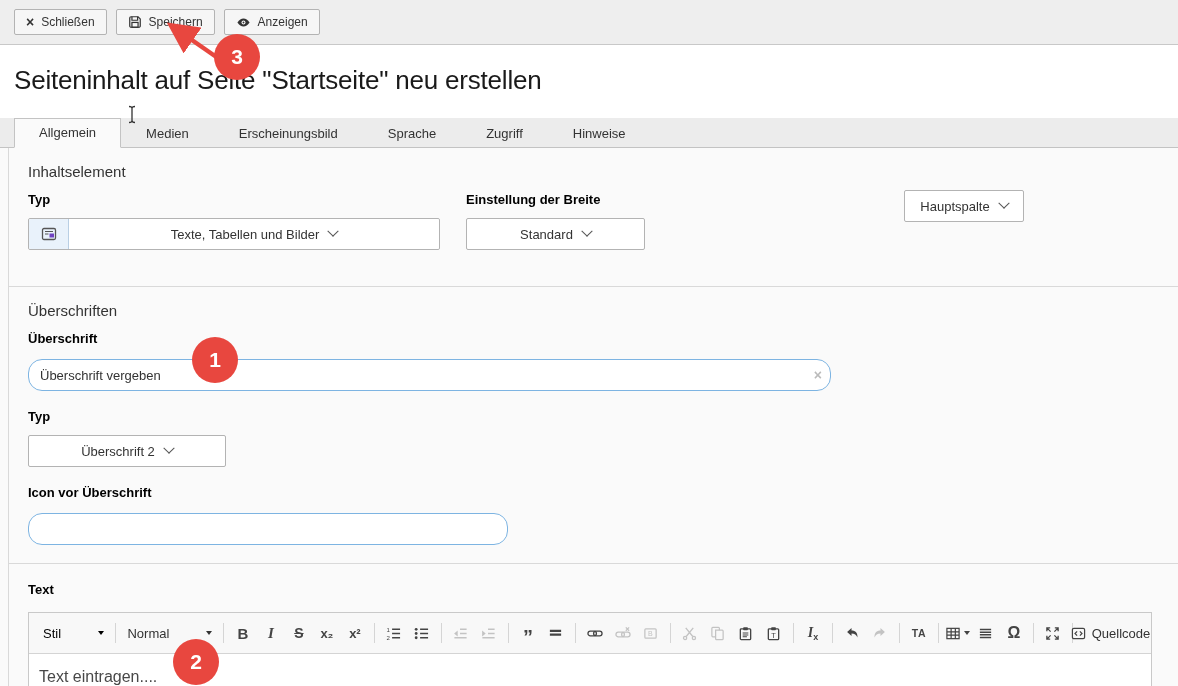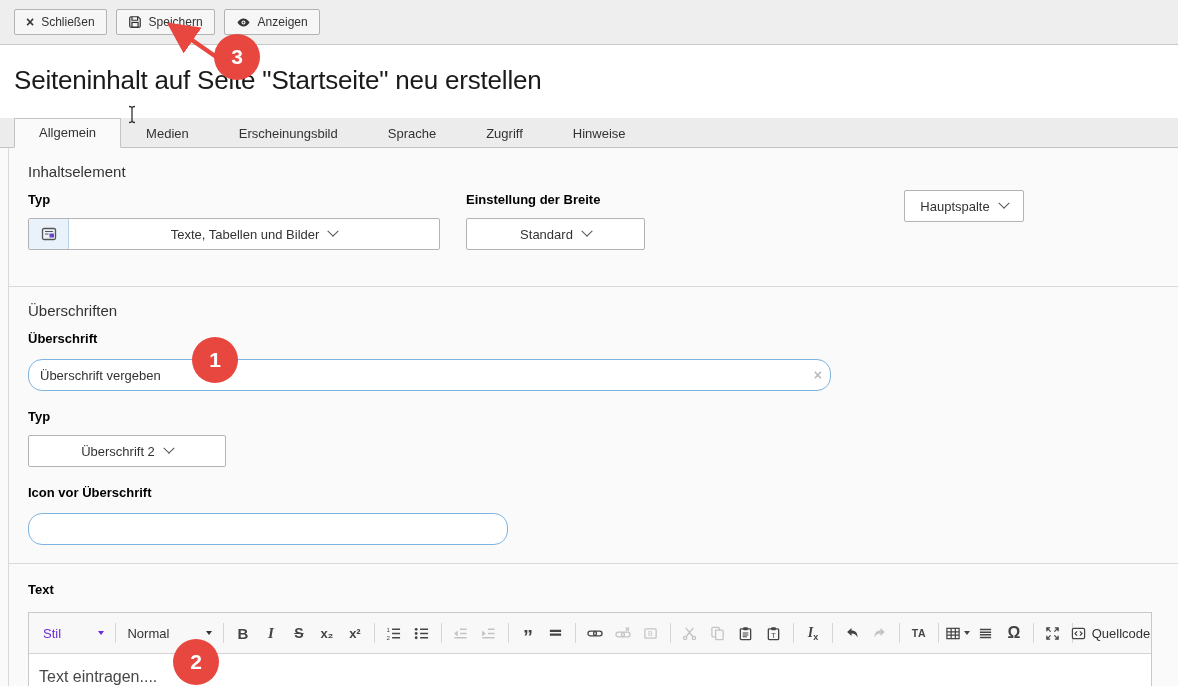--- a/index.html
+++ b/index.html
@@ -41,21 +41,21 @@
   .input-group .icon-box { width: 40px; background: #e9f2fb; border-right: 1px solid #b9cfe4; display: flex; align-items: center; justify-content: center; border-radius: 2px 0 0 2px; }
   .input-group .select { border: none; flex: 1; margin-top: 0; height: 30px; }
   .text-input { position: relative; margin-top: 10px; }
   .text-input input { width: 100%; height: 32px; border: 1px solid #7db4e2; border-radius: 14px; padding: 0 28px 0 11px; font-size: 13px; color: #333; font-family: "Liberation Sans", sans-serif; background: #fff; outline: none; }
   .text-input .clear { position: absolute; right: 9px; top: 8px; color: #bbb; font-size: 14px; font-weight: 700; line-height: 16px; cursor: pointer; }
 
   
   .rte { width: 1124px; border: 1px solid #c9c9c9; background: #fff; margin-top: 12px; }
   .rte-toolbar { background: #f8f8f8; border-bottom: 1px solid #d4d4d4; height: 41px; display: flex; align-items: center; padding: 0 8px; }
   .rte-combo { display: flex; align-items: center; justify-content: space-between; padding: 4px 6px; font-size: 13px; color: #333; cursor: pointer; }
-  .rte-combo.disabled { color: #6d28d9; cursor: default; }
+  .rte-combo.disabled { color: #000000; cursor: default; }
   .caret { border-left: 3.5px solid transparent; border-right: 3.5px solid transparent; border-top: 4.5px solid currentColor; margin-left: 10px; }
   .sep { width: 1px; height: 20px; background: #d5d5d5; margin: 0 5px; flex: 0 0 auto; }
   .rte-btn { display: inline-flex; align-items: center; justify-content: center; min-width: 24px; height: 24px; margin: 0 2px; color: #444; cursor: pointer; font-size: 14px; }
   .rte-btn.disabled { color: #c3c3c3; cursor: default; }
   .rte-btn svg { display: block; }
   .g-b { font-weight: 800; font-size: 15px; }
   .g-i { font-family: "Liberation Serif", serif; font-style: italic; font-weight: 700; font-size: 15px; }
   .g-s { text-decoration: line-through; font-weight: 700; font-size: 14px; }
   .g-script { font-weight: 700; font-size: 13px; }
   .g-quote { font-weight: 900; font-size: 20px; line-height: 10px; padding-top: 8px; }

